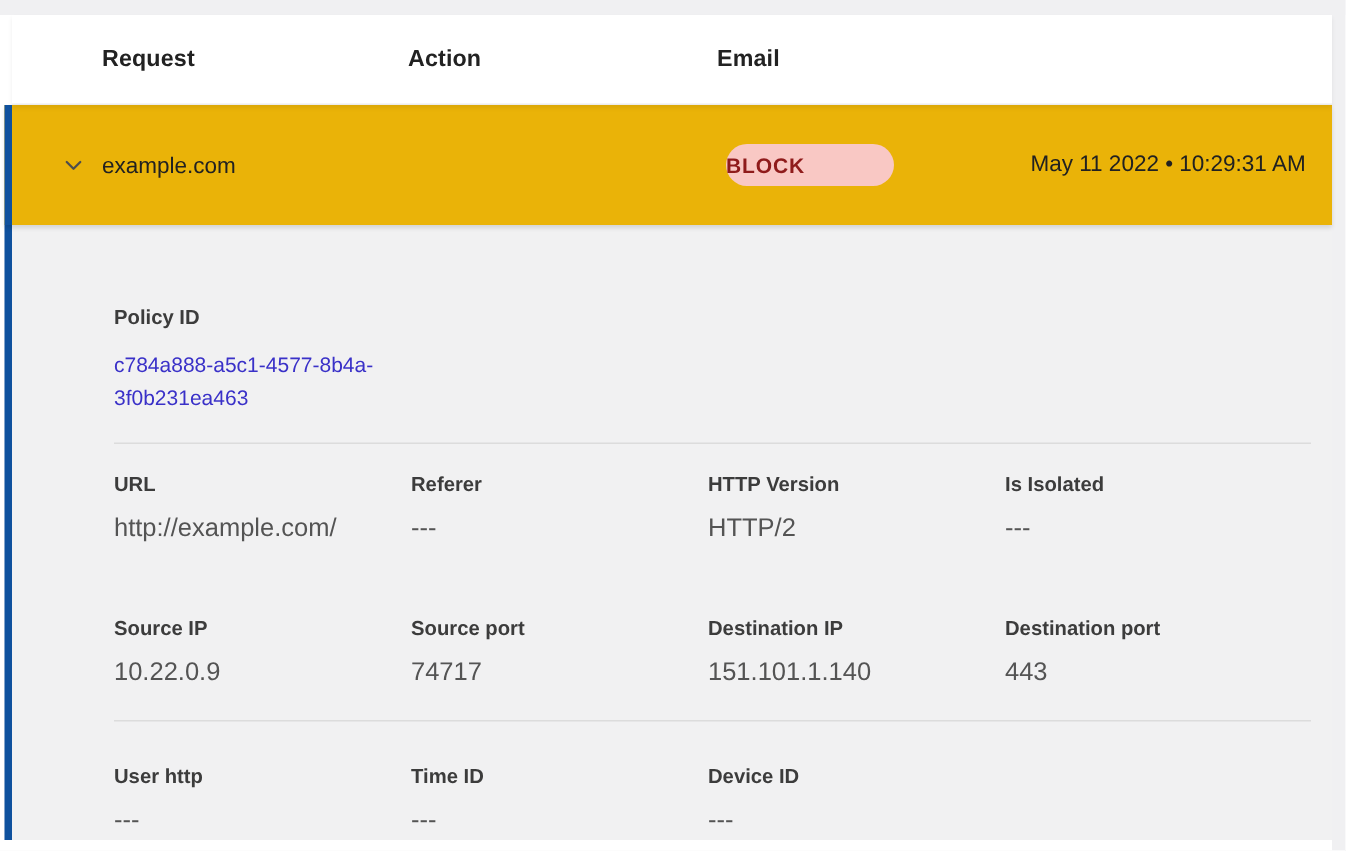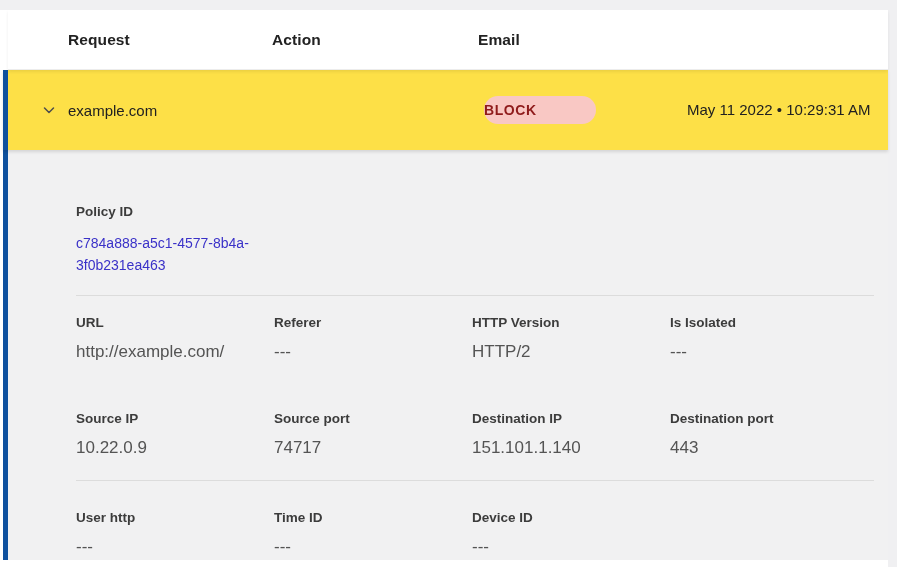--- a/index.html
+++ b/index.html
@@ -26,21 +26,21 @@
   .thead{display:flex;align-items:center;height:60px;margin-left:5px;background:#ffffff;
     padding-left:60px;border-bottom:1px solid #ececec;
     box-shadow:0 2px 3px rgba(0,0,0,0.07);position:relative;z-index:3;}
   .thead .th{font-size:15.5px;font-weight:700;color:var(--heading-text);letter-spacing:.1px;}
   .th-request{width:204px;}
   .th-email{width:209px;}
   .th-action{width:206px;}
   .th-time{flex:1;}
 
   
-  .row{display:flex;align-items:center;height:80px;background:#fde047;
+  .row{display:flex;align-items:center;height:80px;background:#eab308;
     border-left:5px solid var(--accent-blue);padding-left:30px;
     box-shadow:0 2px 3px rgba(0,0,0,0.12);position:relative;z-index:2;cursor:pointer;}
   .chevron-btn{width:22px;height:22px;display:flex;align-items:center;justify-content:center;
     background:none;border:none;cursor:pointer;flex:0 0 22px;}
   .cell-request{width:204px;margin-left:8px;font-size:15px;color:#212121;}
   .cell-email{width:209px;font-size:15px;color:#212121;}
   .cell-action{width:206px;}
   .badge{display:inline-block;margin-left:3px;min-width:112px;
     line-height:28px;height:28px;border-radius:14px;background:var(--badge-bg);
     color:var(--badge-text);font-size:14px;font-weight:700;letter-spacing:.6px;}

